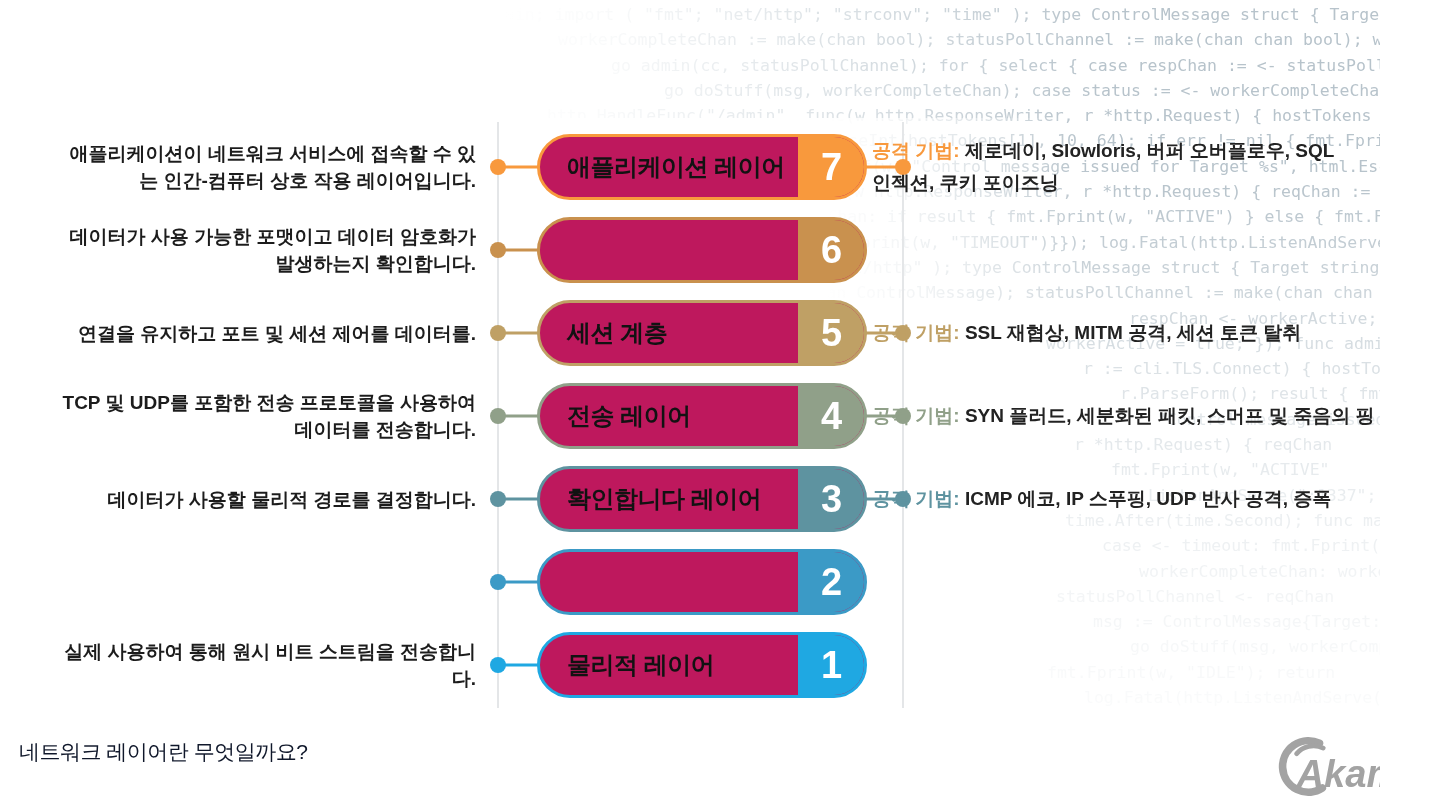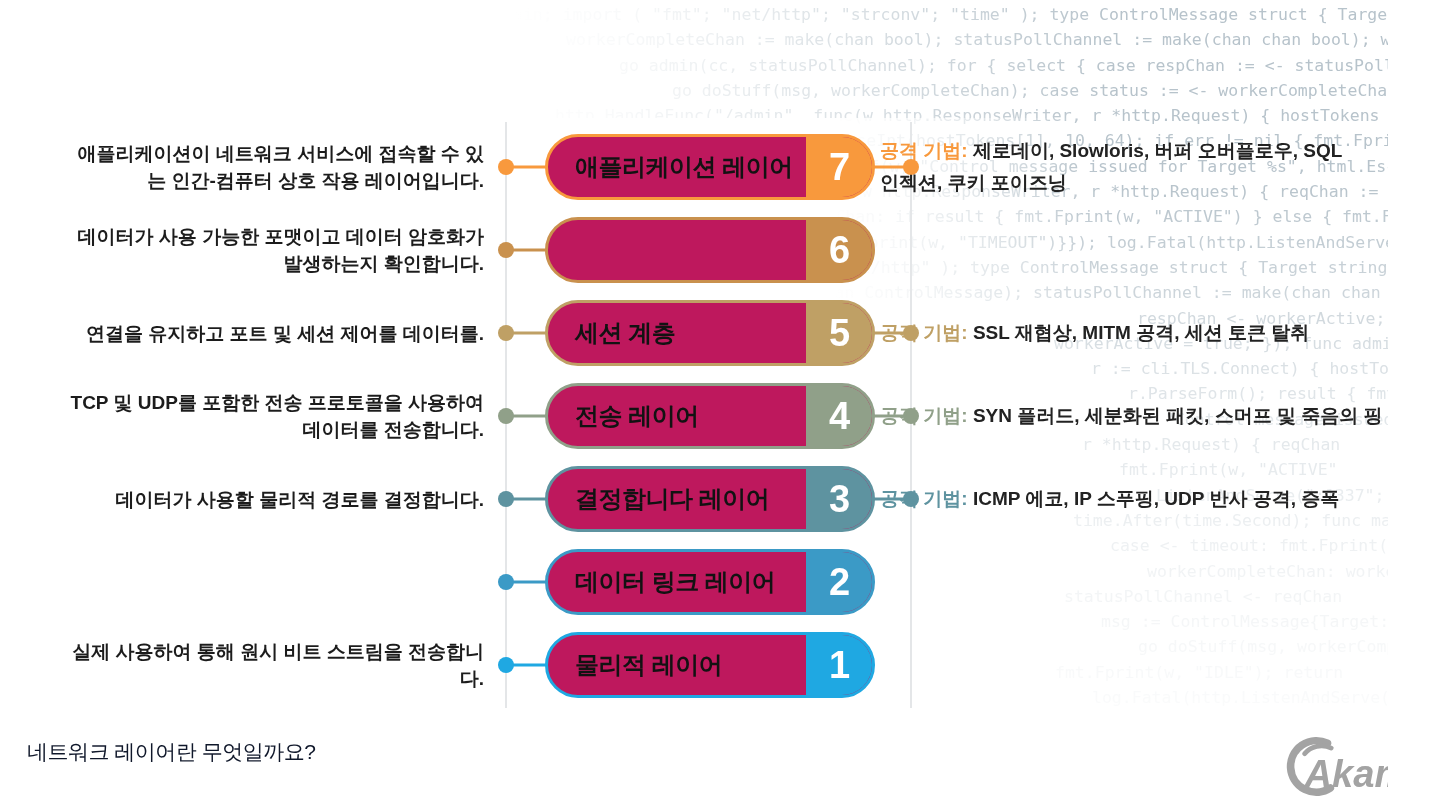--- a/index.html
+++ b/index.html
@@ -1,18 +1,18 @@
 <!DOCTYPE html>
 <html><head>
 <meta charset="utf-8">
 <style>
   * { margin: 0; padding: 0; box-sizing: border-box; }
   html, body { width: 1440px; height: 810px; overflow: hidden; background: #ffffff;
     font-family: "Liberation Sans", sans-serif; }
-  .stage { position: relative; width: 1380px; height: 810px; background: #fff; overflow: hidden; margin-left: 8px; }
+  .stage { position: relative; width: 1380px; height: 810px; background: #fff; overflow: hidden; }
 
   
   #code-bg { position: absolute; left: 505px; top: 2px; width: 1100px; height: 716px;
     font-family: "DejaVu Sans Mono", "Liberation Mono", monospace;
     font-size: 16.5px; line-height: 25.3px; color: #b7c3cb; white-space: nowrap; z-index: 1; }
   #code-bg .code-line { white-space: nowrap; }
   .fade { position: absolute; z-index: 2; pointer-events: none; }
   .fade-left { left: 0; top: 0; width: 1200px; height: 730px;
     background: linear-gradient(to right, #ffffff 0%, #ffffff 42%, rgba(255,255,255,0.93) 50%, rgba(255,255,255,0.55) 68%, rgba(255,255,255,0) 92%); }
   .fade-central { left: 430px; top: 118px; width: 640px; height: 612px;
@@ -159,36 +159,35 @@
       <span class="attack-label">공격 기법:</span>
       <span>SYN 플러드, 세분화된 패킷, 스머프 및 죽음의 핑</span>
     </div>
   </section>
 
   <section class="layer-row row-4" style="--accent: #5E93A0;">
     <div class="desc">데이터가 사용할 물리적 경로를 결정합니다.</div>
     <span class="conn conn-left"></span>
     <span class="dot dot-left"></span>
     <div class="pill">
-      <span class="pill-label">결정합니다 레이어</span>
+      <span class="pill-label">확인합니다 레이어</span>
       <span class="pill-number">3</span>
     </div>
     <span class="conn conn-right"></span>
     <span class="dot dot-right"></span>
     <div class="attack">
       <span class="attack-label">공격 기법:</span>
       <span>ICMP 에코, IP 스푸핑, UDP 반사 공격, 증폭</span>
     </div>
   </section>
 
   <section class="layer-row row-5" style="--accent: #3B9AC6;">
     <span class="conn conn-left"></span>
     <span class="dot dot-left"></span>
     <div class="pill">
-      <span class="pill-label">데이터 링크 레이어</span>
       <span class="pill-number">2</span>
     </div>
   </section>
 
   <section class="layer-row row-6" style="--accent: #1FA8E2;">
     <div class="desc">실제 사용하여 통해 원시 비트 스트림을 전송합니다.</div>
     <span class="conn conn-left"></span>
     <span class="dot dot-left"></span>
     <div class="pill">
       <span class="pill-label">물리적 레이어</span>

